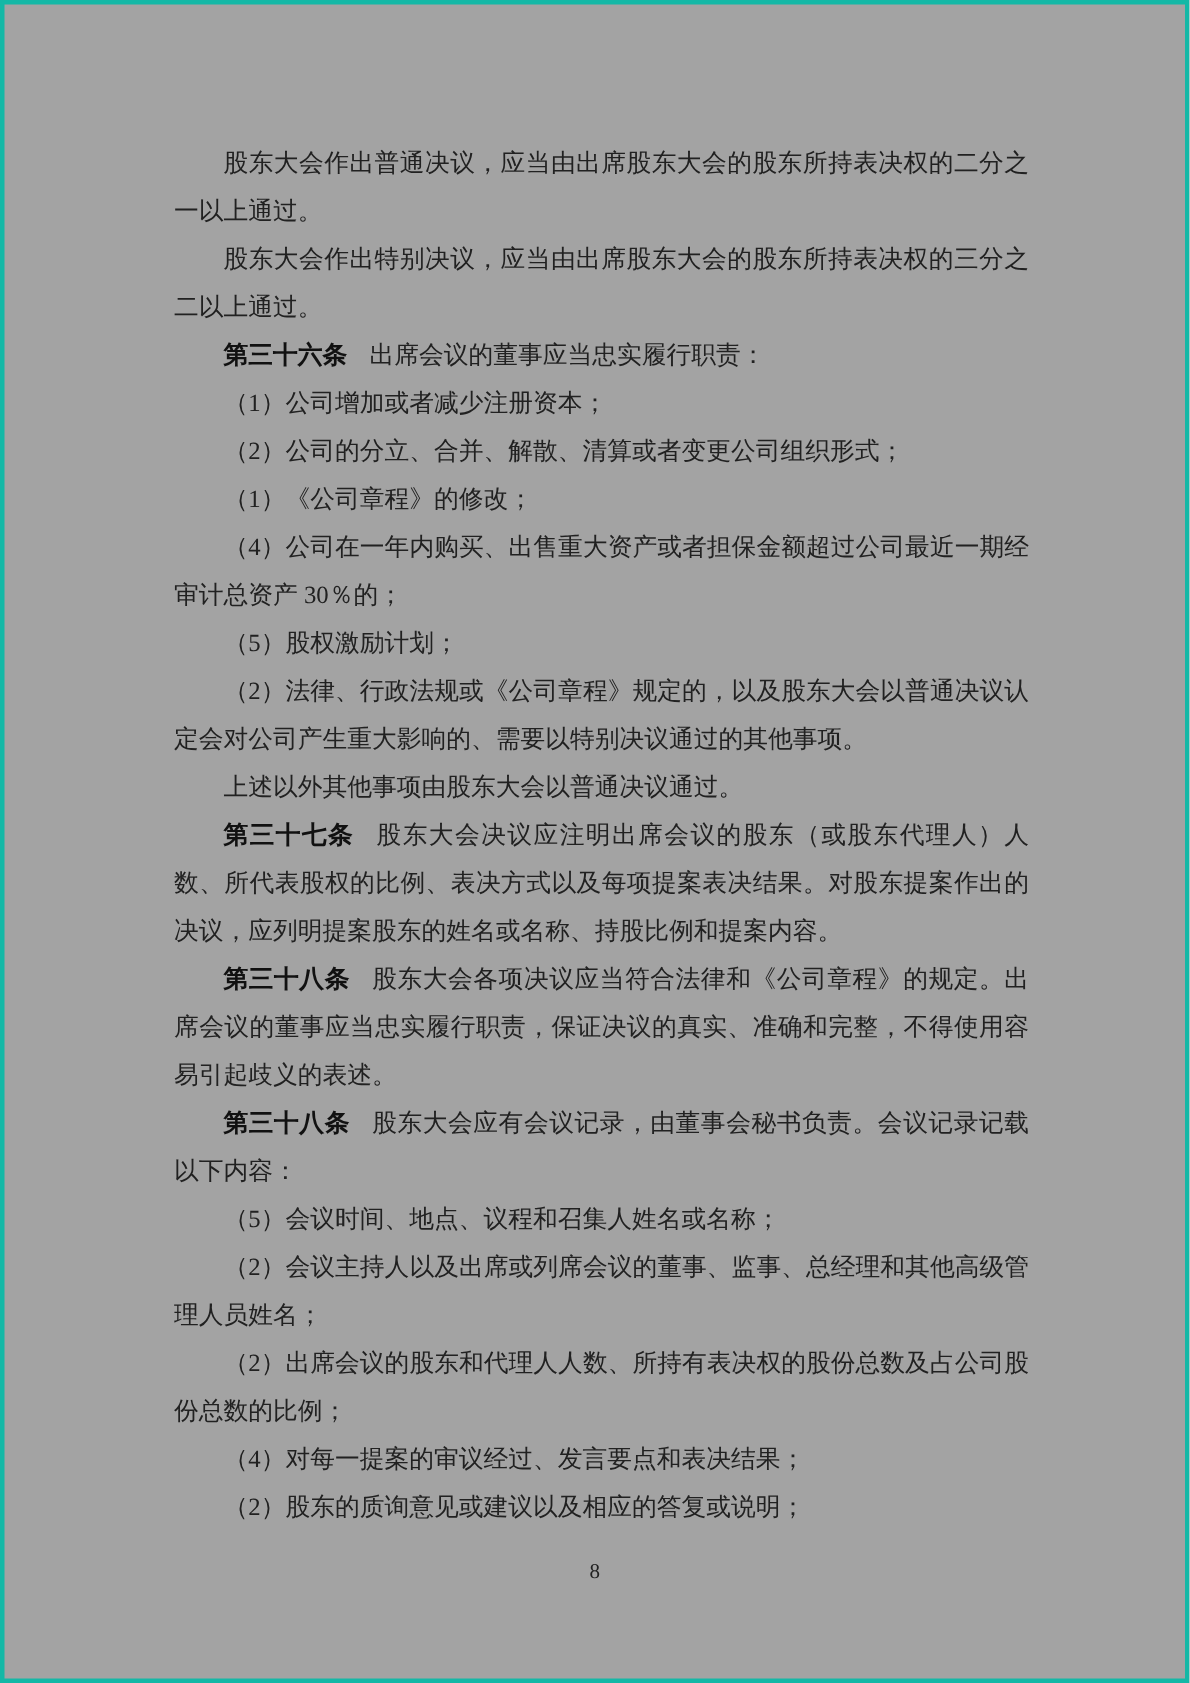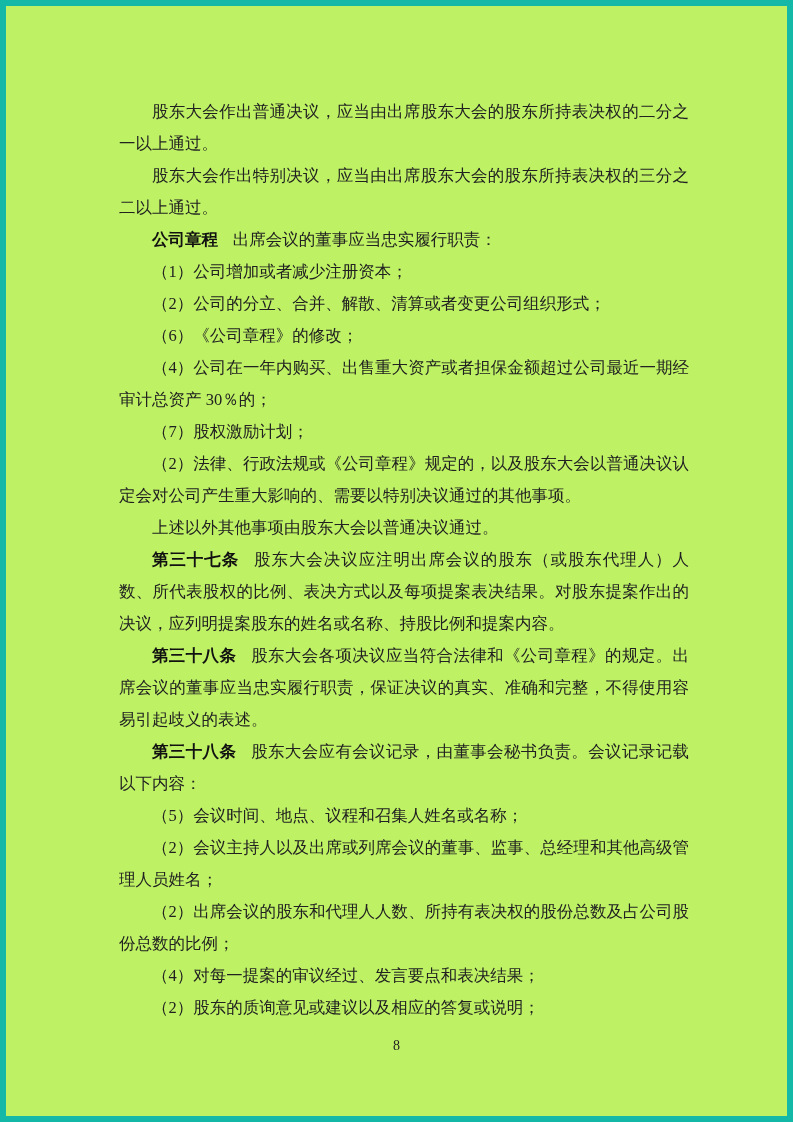--- a/index.html
+++ b/index.html
@@ -5,23 +5,23 @@
   html, body {
     margin: 0;
     padding: 0;
     background: #ffffff;
   }
   .page {
     position: relative;
     width: 793px;
     height: 1122px;
     margin: 0 auto;
-    background: #bef264;
+    background: #a3a3a3;
     box-sizing: border-box;
-    border: 6px solid #14b8a6;
+    border: 3px solid #14b8a6;
     font-family: "Liberation Serif", "DejaVu Serif", serif;
     color: #212121;
     overflow: hidden;
   }
   .content {
     position: absolute;
     left: 113px;
     top: 90px;
     width: 570px;
     font-size: 16.5px;
@@ -49,26 +49,26 @@
     color: #212121;
   }
 </style>
 </head>
 <body>
 
 <div class="page">
   <div class="content" id="content">
       <p class="para"><span>股东大会作出普通决议，应当由出席股东大会的股东所持表决权的二分之一以上通过。</span></p>
       <p class="para"><span>股东大会作出特别决议，应当由出席股东大会的股东所持表决权的三分之二以上通过。</span></p>
-      <p class="para"><strong class="article-lead">公司章程</strong><span>出席会议的董事应当忠实履行职责：</span></p>
+      <p class="para"><strong class="article-lead">第三十六条</strong><span>出席会议的董事应当忠实履行职责：</span></p>
       <p class="para"><span>（1）公司增加或者减少注册资本；</span></p>
       <p class="para"><span>（2）公司的分立、合并、解散、清算或者变更公司组织形式；</span></p>
-      <p class="para"><span>（6）《公司章程》的修改；</span></p>
+      <p class="para"><span>（1）《公司章程》的修改；</span></p>
       <p class="para"><span>（4）公司在一年内购买、出售重大资产或者担保金额超过公司最近一期经审计总资产 30％的；</span></p>
-      <p class="para"><span>（7）股权激励计划；</span></p>
+      <p class="para"><span>（5）股权激励计划；</span></p>
       <p class="para"><span>（2）法律、行政法规或《公司章程》规定的，以及股东大会以普通决议认定会对公司产生重大影响的、需要以特别决议通过的其他事项。</span></p>
       <p class="para"><span>上述以外其他事项由股东大会以普通决议通过。</span></p>
       <p class="para"><strong class="article-lead">第三十七条</strong><span>股东大会决议应注明出席会议的股东（或股东代理人）人数、所代表股权的比例、表决方式以及每项提案表决结果。对股东提案作出的决议，应列明提案股东的姓名或名称、持股比例和提案内容。</span></p>
       <p class="para"><strong class="article-lead">第三十八条</strong><span>股东大会各项决议应当符合法律和《公司章程》的规定。出席会议的董事应当忠实履行职责，保证决议的真实、准确和完整，不得使用容易引起歧义的表述。</span></p>
       <p class="para"><strong class="article-lead">第三十八条</strong><span>股东大会应有会议记录，由董事会秘书负责。会议记录记载以下内容：</span></p>
       <p class="para"><span>（5）会议时间、地点、议程和召集人姓名或名称；</span></p>
       <p class="para"><span>（2）会议主持人以及出席或列席会议的董事、监事、总经理和其他高级管理人员姓名；</span></p>
       <p class="para"><span>（2）出席会议的股东和代理人人数、所持有表决权的股份总数及占公司股份总数的比例；</span></p>
       <p class="para"><span>（4）对每一提案的审议经过、发言要点和表决结果；</span></p>
       <p class="para"><span>（2）股东的质询意见或建议以及相应的答复或说明；</span></p>

